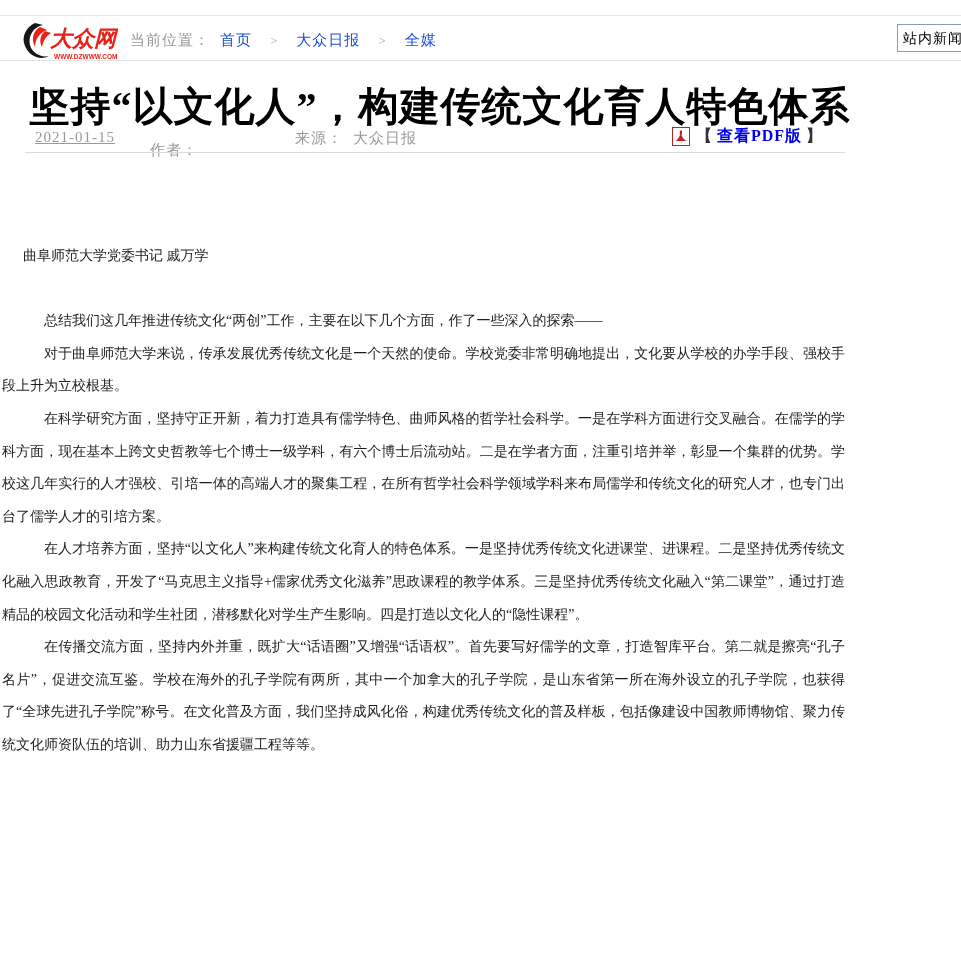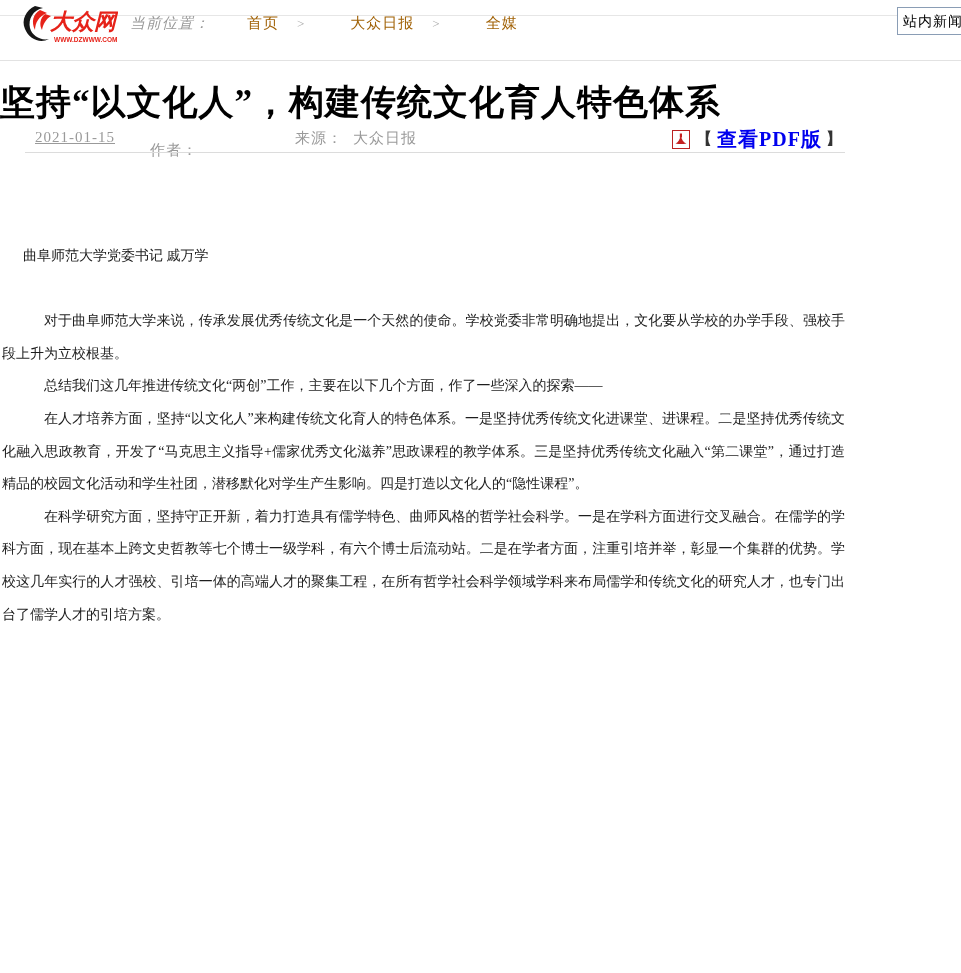--- a/index.html
+++ b/index.html
@@ -6,47 +6,47 @@
   html,body { background:#fff; }
   body {
     width:961px; height:973px; overflow:hidden; position:relative;
     font-family:"Liberation Serif","DejaVu Serif",serif;
   }
   .page { position:relative; width:961px; height:973px; background:#fff; }
 
   .topline { position:absolute; top:15px; left:0; width:961px; height:0; border-top:1px solid #e6e6e6; }
   .header-bottomline { position:absolute; top:60px; left:0; width:961px; height:0; border-top:1px solid #e2e2e2; }
 
-  .header { position:absolute; top:1px; left:0; width:961px; height:45px; }
+  .header { position:absolute; top:18px; left:0; width:961px; height:45px; }
   .logo { position:absolute; left:20px; top:1px; width:98px; height:44px; cursor:pointer; }
 
   .breadcrumb { position:absolute; left:130px; top:0; height:45px; display:flex; align-items:center;
     font-size:15px; color:#999; letter-spacing:1px; }
-  .breadcrumb a { color:#a16207; text-decoration:none; cursor:pointer;margin-left:27px; }
+  .breadcrumb a { color:#1d4ed8; text-decoration:none; cursor:pointer; }
   .breadcrumb .sep { margin:0 18px; color:#aaa; font-size:13px; }
-  .breadcrumb .bc-label { margin-right:10px;font-style:italic; }
+  .breadcrumb .bc-label { margin-right:10px; }
 
   .searchbox { position:absolute; left:897px; top:6px; width:120px; height:28px;
     border:1px solid #8a9db5; background:#fff; font-size:14px; color:#000;
     line-height:26px; padding-left:5px; letter-spacing:1px; cursor:pointer;
     font-family:"Liberation Sans","DejaVu Sans",sans-serif; }
 
-  .article-title { position:absolute; top:79px; left:0; width:880px; text-align:left;
-    font-size:35px; font-weight:bold; color:#000; letter-spacing:1px; }
+  .article-title { position:absolute; top:79px; left:0; width:880px; text-align:center;
+    font-size:40px; font-weight:bold; color:#000; letter-spacing:1px; }
 
   .meta { position:absolute; top:126px; left:0; width:880px; height:26px;
     font-size:15px; color:#9a9a9a; letter-spacing:1px; }
   .meta .m-date   { position:absolute; left:35px;  top:3px;text-decoration:underline; }
   .meta .m-author { position:absolute; left:150px; top:3px;margin-top:12px; }
   .meta .m-source { position:absolute; left:295px; top:3px; }
   .meta .m-source .src-val { margin-left:10px; }
   .pdf-area { position:absolute; left:672px; top:0; display:flex; align-items:center; }
   .pdf-icon { width:18px; height:19px; margin-right:6px; cursor:pointer; }
   .pdf-bracket { color:#333; font-weight:bold; font-size:16px; }
-  .pdf-link { color:#0000ee; font-size:20px; font-weight:bold; text-decoration:none; margin:0 4px; cursor:pointer; letter-spacing:1px; }
+  .pdf-link { color:#0000ee; font-size:16px; font-weight:bold; text-decoration:none; margin:0 4px; cursor:pointer; letter-spacing:1px; }
 
   .meta-divider { position:absolute; top:152px; left:25px; width:820px; height:0; border-top:1px solid #dcdcdc; }
 
   .body-text { position:absolute; top:240px; left:2px; width:843px;
     font-size:14px; line-height:32.6px; color:#1d1d1d; text-align:justify; }
   .body-text .byline { padding-left:21px; text-indent:0; }
   .body-text .line-spacer { height:32.6px; }
   .body-text p.para { text-indent:3em; margin:0; }
 </style>
 </head>
@@ -100,19 +100,20 @@
       <a class="pdf-link">查看PDF版</a>
       <span class="pdf-bracket">】</span>
     </span>
   </div>
 
   <div class="meta-divider"></div>
 
   <div class="body-text">
     <p class="byline">曲阜师范大学党委书记 戚万学</p>
     <div class="line-spacer"></div>
+    <p class="para">总结我们这几年推进传统文化“两创”工作，主要在以下几个方面，作了一些深入的探索——</p>
     <p class="para">对于曲阜师范大学来说，传承发展优秀传统文化是一个天然的使命。学校党委非常明确地提出，文化要从学校的办学手段、强校手段上升为立校根基。</p>
-    <p class="para">总结我们这几年推进传统文化“两创”工作，主要在以下几个方面，作了一些深入的探索——</p>
+    <p class="para">在科学研究方面，坚持守正开新，着力打造具有儒学特色、曲师风格的哲学社会科学。一是在学科方面进行交叉融合。在儒学的学科方面，现在基本上跨文史哲教等七个博士一级学科，有六个博士后流动站。二是在学者方面，注重引培并举，彰显一个集群的优势。学校这几年实行的人才强校、引培一体的高端人才的聚集工程，在所有哲学社会科学领域学科来布局儒学和传统文化的研究人才，也专门出台了儒学人才的引培方案。</p>
     <p class="para">在人才培养方面，坚持“以文化人”来构建传统文化育人的特色体系。一是坚持优秀传统文化进课堂、进课程。二是坚持优秀传统文化融入思政教育，开发了“马克思主义指导+儒家优秀文化滋养”思政课程的教学体系。三是坚持优秀传统文化融入“第二课堂”，通过打造精品的校园文化活动和学生社团，潜移默化对学生产生影响。四是打造以文化人的“隐性课程”。</p>
-    <p class="para">在科学研究方面，坚持守正开新，着力打造具有儒学特色、曲师风格的哲学社会科学。一是在学科方面进行交叉融合。在儒学的学科方面，现在基本上跨文史哲教等七个博士一级学科，有六个博士后流动站。二是在学者方面，注重引培并举，彰显一个集群的优势。学校这几年实行的人才强校、引培一体的高端人才的聚集工程，在所有哲学社会科学领域学科来布局儒学和传统文化的研究人才，也专门出台了儒学人才的引培方案。</p>
+    <p class="para">在传播交流方面，坚持内外并重，既扩大“话语圈”又增强“话语权”。首先要写好儒学的文章，打造智库平台。第二就是擦亮“孔子名片”，促进交流互鉴。学校在海外的孔子学院有两所，其中一个加拿大的孔子学院，是山东省第一所在海外设立的孔子学院，也获得了“全球先进孔子学院”称号。在文化普及方面，我们坚持成风化俗，构建优秀传统文化的普及样板，包括像建设中国教师博物馆、聚力传统文化师资队伍的培训、助力山东省援疆工程等等。</p>
   </div>
 
 </div>
 
 </body></html>

